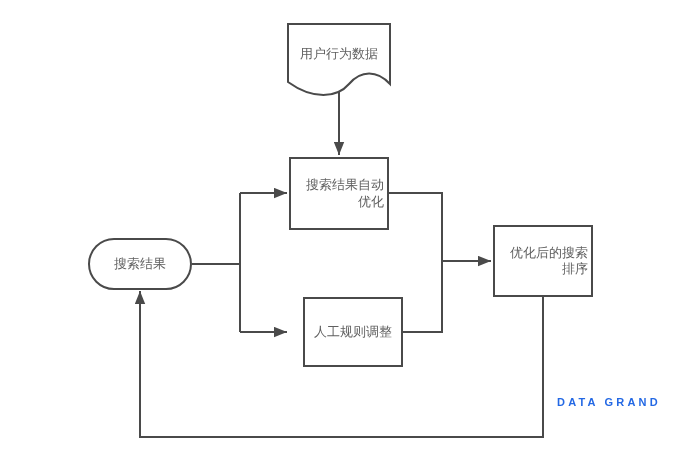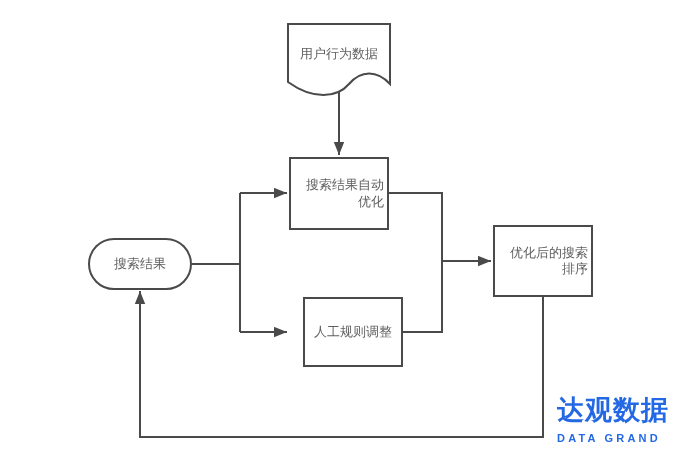--- a/index.html
+++ b/index.html
@@ -63,17 +63,16 @@
 
   <div class="node rect" style="left:289px; top:297px; width:100px; height:70px;margin-left:14px;">
     <span>人工规则调整</span>
   </div>
 
   <div class="node rect" style="left:493px; top:225px; width:100px; height:72px;">
     <span>优化后的搜索排序</span>
   </div>
 
   <div class="logo">
-    <div class="logo-title">达观数据</div>
     <div class="logo-sub">DATA GRAND</div>
   </div>
 
 </div>
 
 </body></html>

